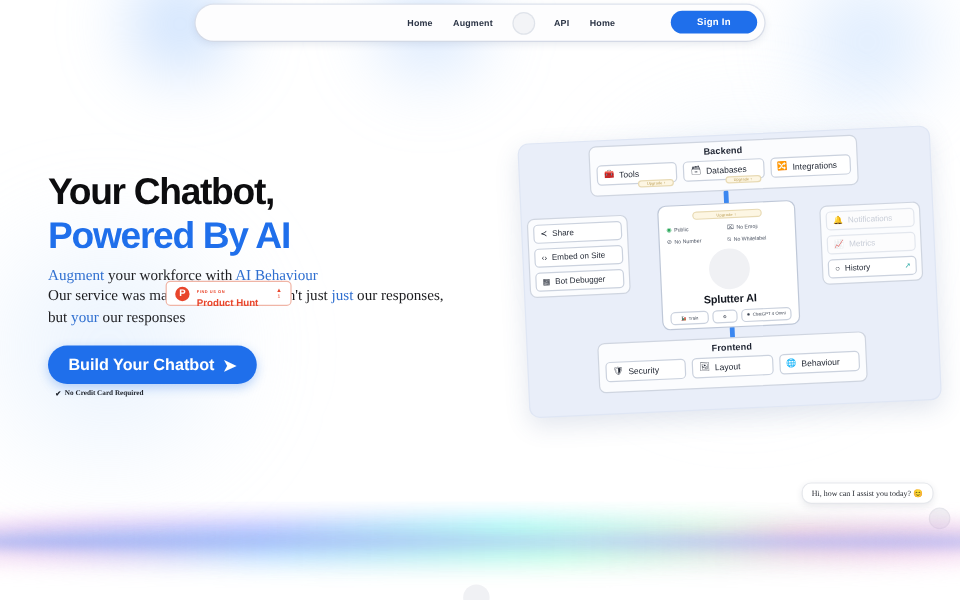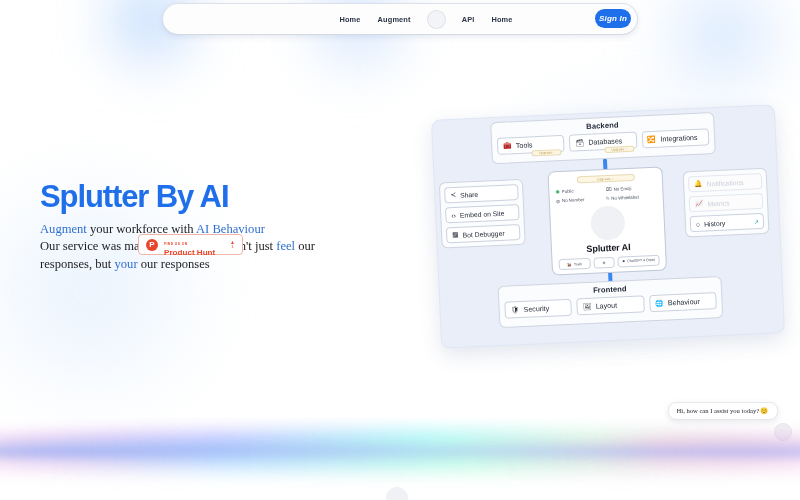--- a/index.html
+++ b/index.html
@@ -30,25 +30,24 @@
     font-size: 7.4px; font-weight: 700; color: #2b3445;
     letter-spacing: .15px; cursor: pointer; white-space: nowrap;
   }
   .nav-logo {
     width: 17px; height: 17px; border-radius: 50%; overflow: hidden;
     background: #f3f4f7; flex: 0 0 auto;
     box-shadow: 0 0 0 1px rgba(220,224,232,.9);
   }
   #sign-in-button {
     position: absolute; right: 6px; top: 5px;
-    height: 19px; padding: 0 4px; border: none; border-radius: 11px;
+    height: 19px; padding: 0 22px; border: none; border-radius: 11px;
     background: #1f6feb; color: #fff; font-size: 8px; font-weight: 700;
     font-family: "Liberation Sans", sans-serif; cursor: pointer;
     letter-spacing: .2px;
-    font-style: italic;
   }
 
   
   #hero { position: absolute; left: 40px; top: 106px; width: 380px; }
   .headline {
     font-size: 31px; font-weight: 800; line-height: 1.17;
     letter-spacing: -1.1px; color: #0d0d0f;
   }
   .headline .accent { color: #1f6feb; }
   #hero-sub {
@@ -232,27 +231,37 @@
     <span class="nav-logo"><span class="face"></span></span>
     <span class="nav-link">API</span>
     <span class="nav-link">Home</span>
   </div>
   <button id="sign-in-button">Sign In</button>
 </nav>
 
 <section id="hero">
   <h1 class="headline">
     <br>
-    <br>
-    <span class="accent">Splutter By AI</span>
+    <span>Your Chatbot,</span><br>
+    <span class="accent">Powered By AI</span>
   </h1>
   <p id="hero-sub">
     <span class="hl">Augment</span><span> your workforce with </span><span class="hl">AI Behaviour</span><br>
-    <span>Our service was made so that clients don't just </span><span class="hl">feel</span><span> our responses, but </span><span class="hl">your</span><span> our responses</span>
+    <span>Our service was made so that clients don't just </span><span class="hl">just</span><span> our responses, but </span><span class="hl">your</span><span> our responses</span>
   </p>
+  <div id="cta-row">
+    <button id="build-chatbot-button">
+      <span>Build Your Chatbot</span>
+      <span>➤</span>
+    </button>
+    <div id="no-credit-card">
+      <span>✔</span>
+      <span>No Credit Card Required</span>
+    </div>
+  </div>
 </section>
 
 <a id="product-hunt-badge">
   <span class="ph-logo">P</span>
   <span class="ph-texts">
     <span class="ph-kicker">FIND US ON</span>
     <span class="ph-name" style="display:block">Product Hunt</span>
   </span>
   <span class="ph-vote">
     <span class="caret">▲</span>

